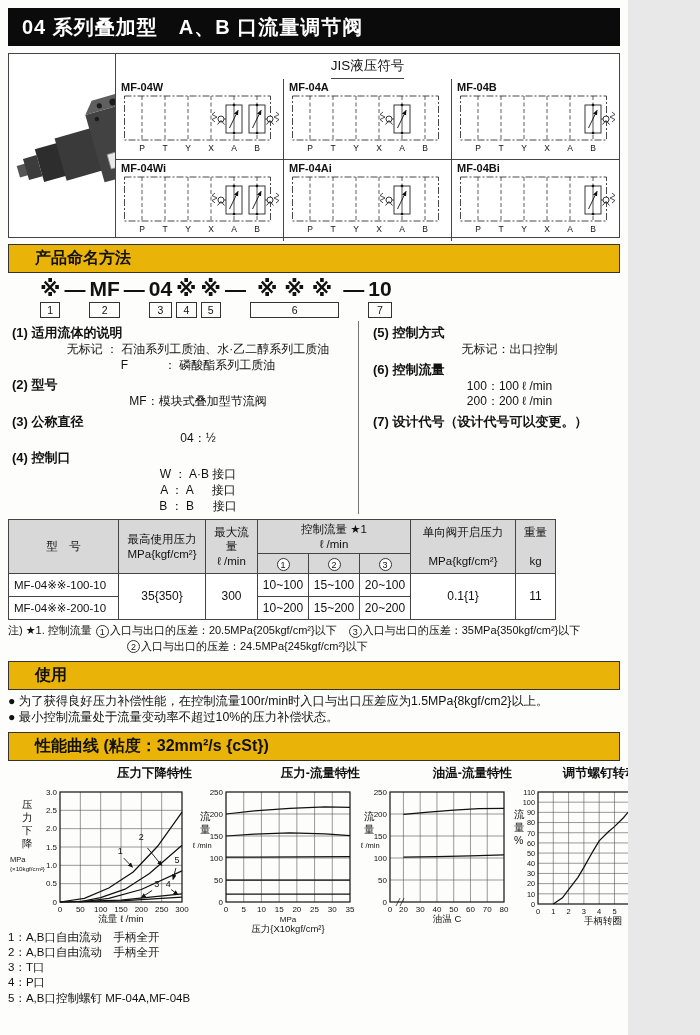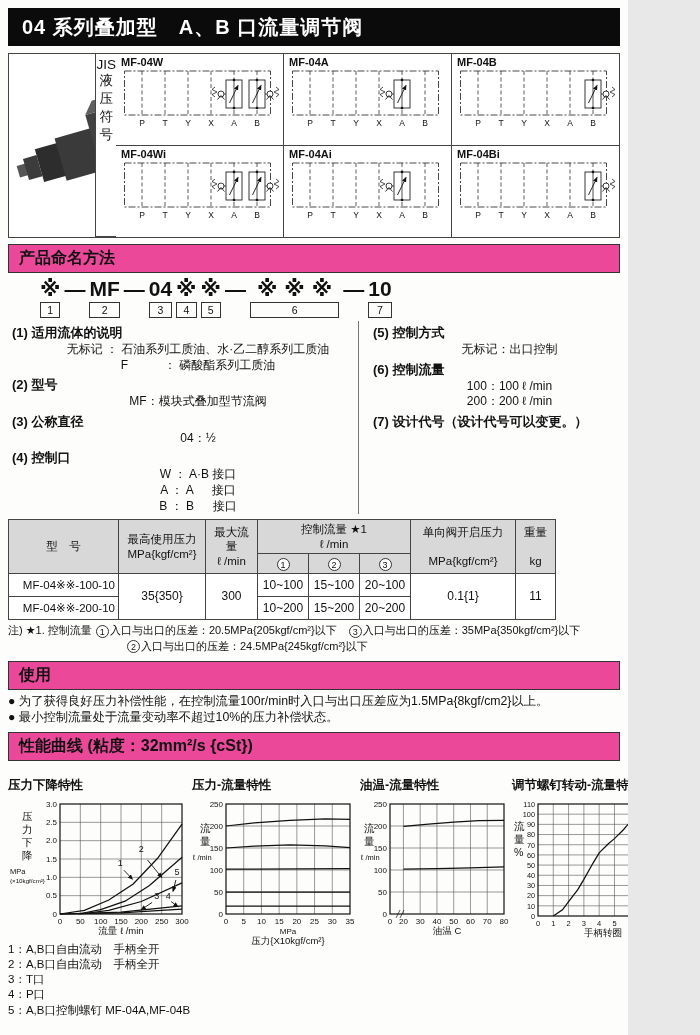--- a/index.html
+++ b/index.html
@@ -1,50 +1,50 @@
 <!DOCTYPE html>
 <html><head>
 <meta charset="utf-8">
 <style>
   * { margin:0; padding:0; box-sizing:border-box; }
   body { background:#e8e8e8; font-family:"Liberation Sans","DejaVu Sans",sans-serif; }
   .page { width:628px; height:1035px; background:#fdfdfc; color:#111; padding:8px; overflow:hidden; position:relative; }
   .title-bar { background:#0b0b0b; color:#fff; font-weight:bold; font-size:20px; height:38px; line-height:38px; padding:0 14px; letter-spacing:1px; }
   .jis-box { display:flex; border:1.5px solid #444; margin-top:7px; height:185px; background:#fff; }
   .jis-left { width:172px; border-right:1.5px solid #444; overflow:hidden; }
-  .jis-right { flex:1; display:flex; flex-direction:row; }
+  .jis-right { flex:1; display:flex; flex-direction:column;align-items:center; }
   .jis-header { text-align:center; font-size:13.5px; padding:3px 0; border-bottom:1.5px solid #444; }
   .jis-grid { flex:1; display:grid; grid-template-columns:1fr 1fr 1fr; grid-template-rows:1fr 1fr; }
   .jis-cell { border-right:1.2px solid #444; border-bottom:1.2px solid #444; padding:2px 2px 0 5px; }
   .jis-cell:nth-child(3n) { border-right:none; }
   .jis-cell:nth-child(n+4) { border-bottom:none; }
   .jis-cell-label { font-size:11px; display:block;font-weight:bold; }
-  .sec-header { border:1.5px solid #333; font-weight:bold; font-size:16px; padding:3px 10px; margin-top:6px; background:#ec4899; }
+  .sec-header { border:1.5px solid #333; font-weight:bold; font-size:16px; padding:3px 26px; margin-top:6px; background:#eab308; }
   .model-code { display:flex; align-items:flex-start; margin:5px 0 3px 30px; }
   .mc-seg { display:flex; flex-direction:column; align-items:center; margin:0 2px; }
   .mc-text { font-weight:bold; font-size:21px; line-height:1; white-space:nowrap; }
   .mc-text.wide { letter-spacing:7px; padding-left:7px; }
   .mc-box { border:1.3px solid #333; font-size:10.5px; line-height:14px; text-align:center; margin-top:3px; min-width:18px; align-self:stretch; }
   .naming-cols { display:flex; margin-top:3px; }
   .naming-left { width:350px; padding-left:4px; }
   .naming-right { flex:1; border-left:1.2px solid #777; padding-left:14px; }
   .nm-title { font-weight:bold; font-size:13px; margin-top:3px; }
   .nm-line { font-size:12px; line-height:1.3; margin-left:26px; white-space:pre;text-align:center; }
   .spec-table { border-collapse:collapse; margin-top:5px; }
   .spec-table th, .spec-table td { border:1.3px solid #444; font-size:11.5px; text-align:center; padding:2px 3px; }
   .spec-table th { background:#d8d8d8; font-weight:normal; white-space:pre-line; line-height:1.25; }
   .spec-table td { background:#fff; height:23px; font-size:12px; }
-  .spec-table td.model { text-align:right; padding-left:5px; font-size:11.5px; }
+  .spec-table td.model { text-align:left; padding-left:5px; font-size:11.5px; }
   .circle-num { display:inline-block; width:13px; height:13px; line-height:12px; border:1px solid #333; border-radius:50%; font-size:9px; text-align:center; vertical-align:middle; background:#fff; }
   .spec-notes { font-size:11px; margin-top:3px; line-height:1.45; }
   .spec-notes .ln2 { margin-left:118px; }
   .spec-notes .circle-num { margin:0 1px; }
   .usage-list { margin-top:3px; }
   .usage-item { font-size:12.3px; line-height:1.35; }
-  .charts-row { display:flex; margin-top:16px; align-items:flex-start; }
+  .charts-row { display:flex; margin-top:4px; align-items:flex-start;text-align:right; }
   .chart-title { font-weight:bold; font-size:12.5px; white-space:nowrap; }
   .footer-notes { font-size:11.5px; line-height:1.32; margin-top:-16px; width:440px; position:relative; z-index:2; }
 </style>
 </head>
 <body>
 
 <div class="page">
 
   <div class="title-bar">04 系列叠加型　A、B 口流量调节阀</div>
 

